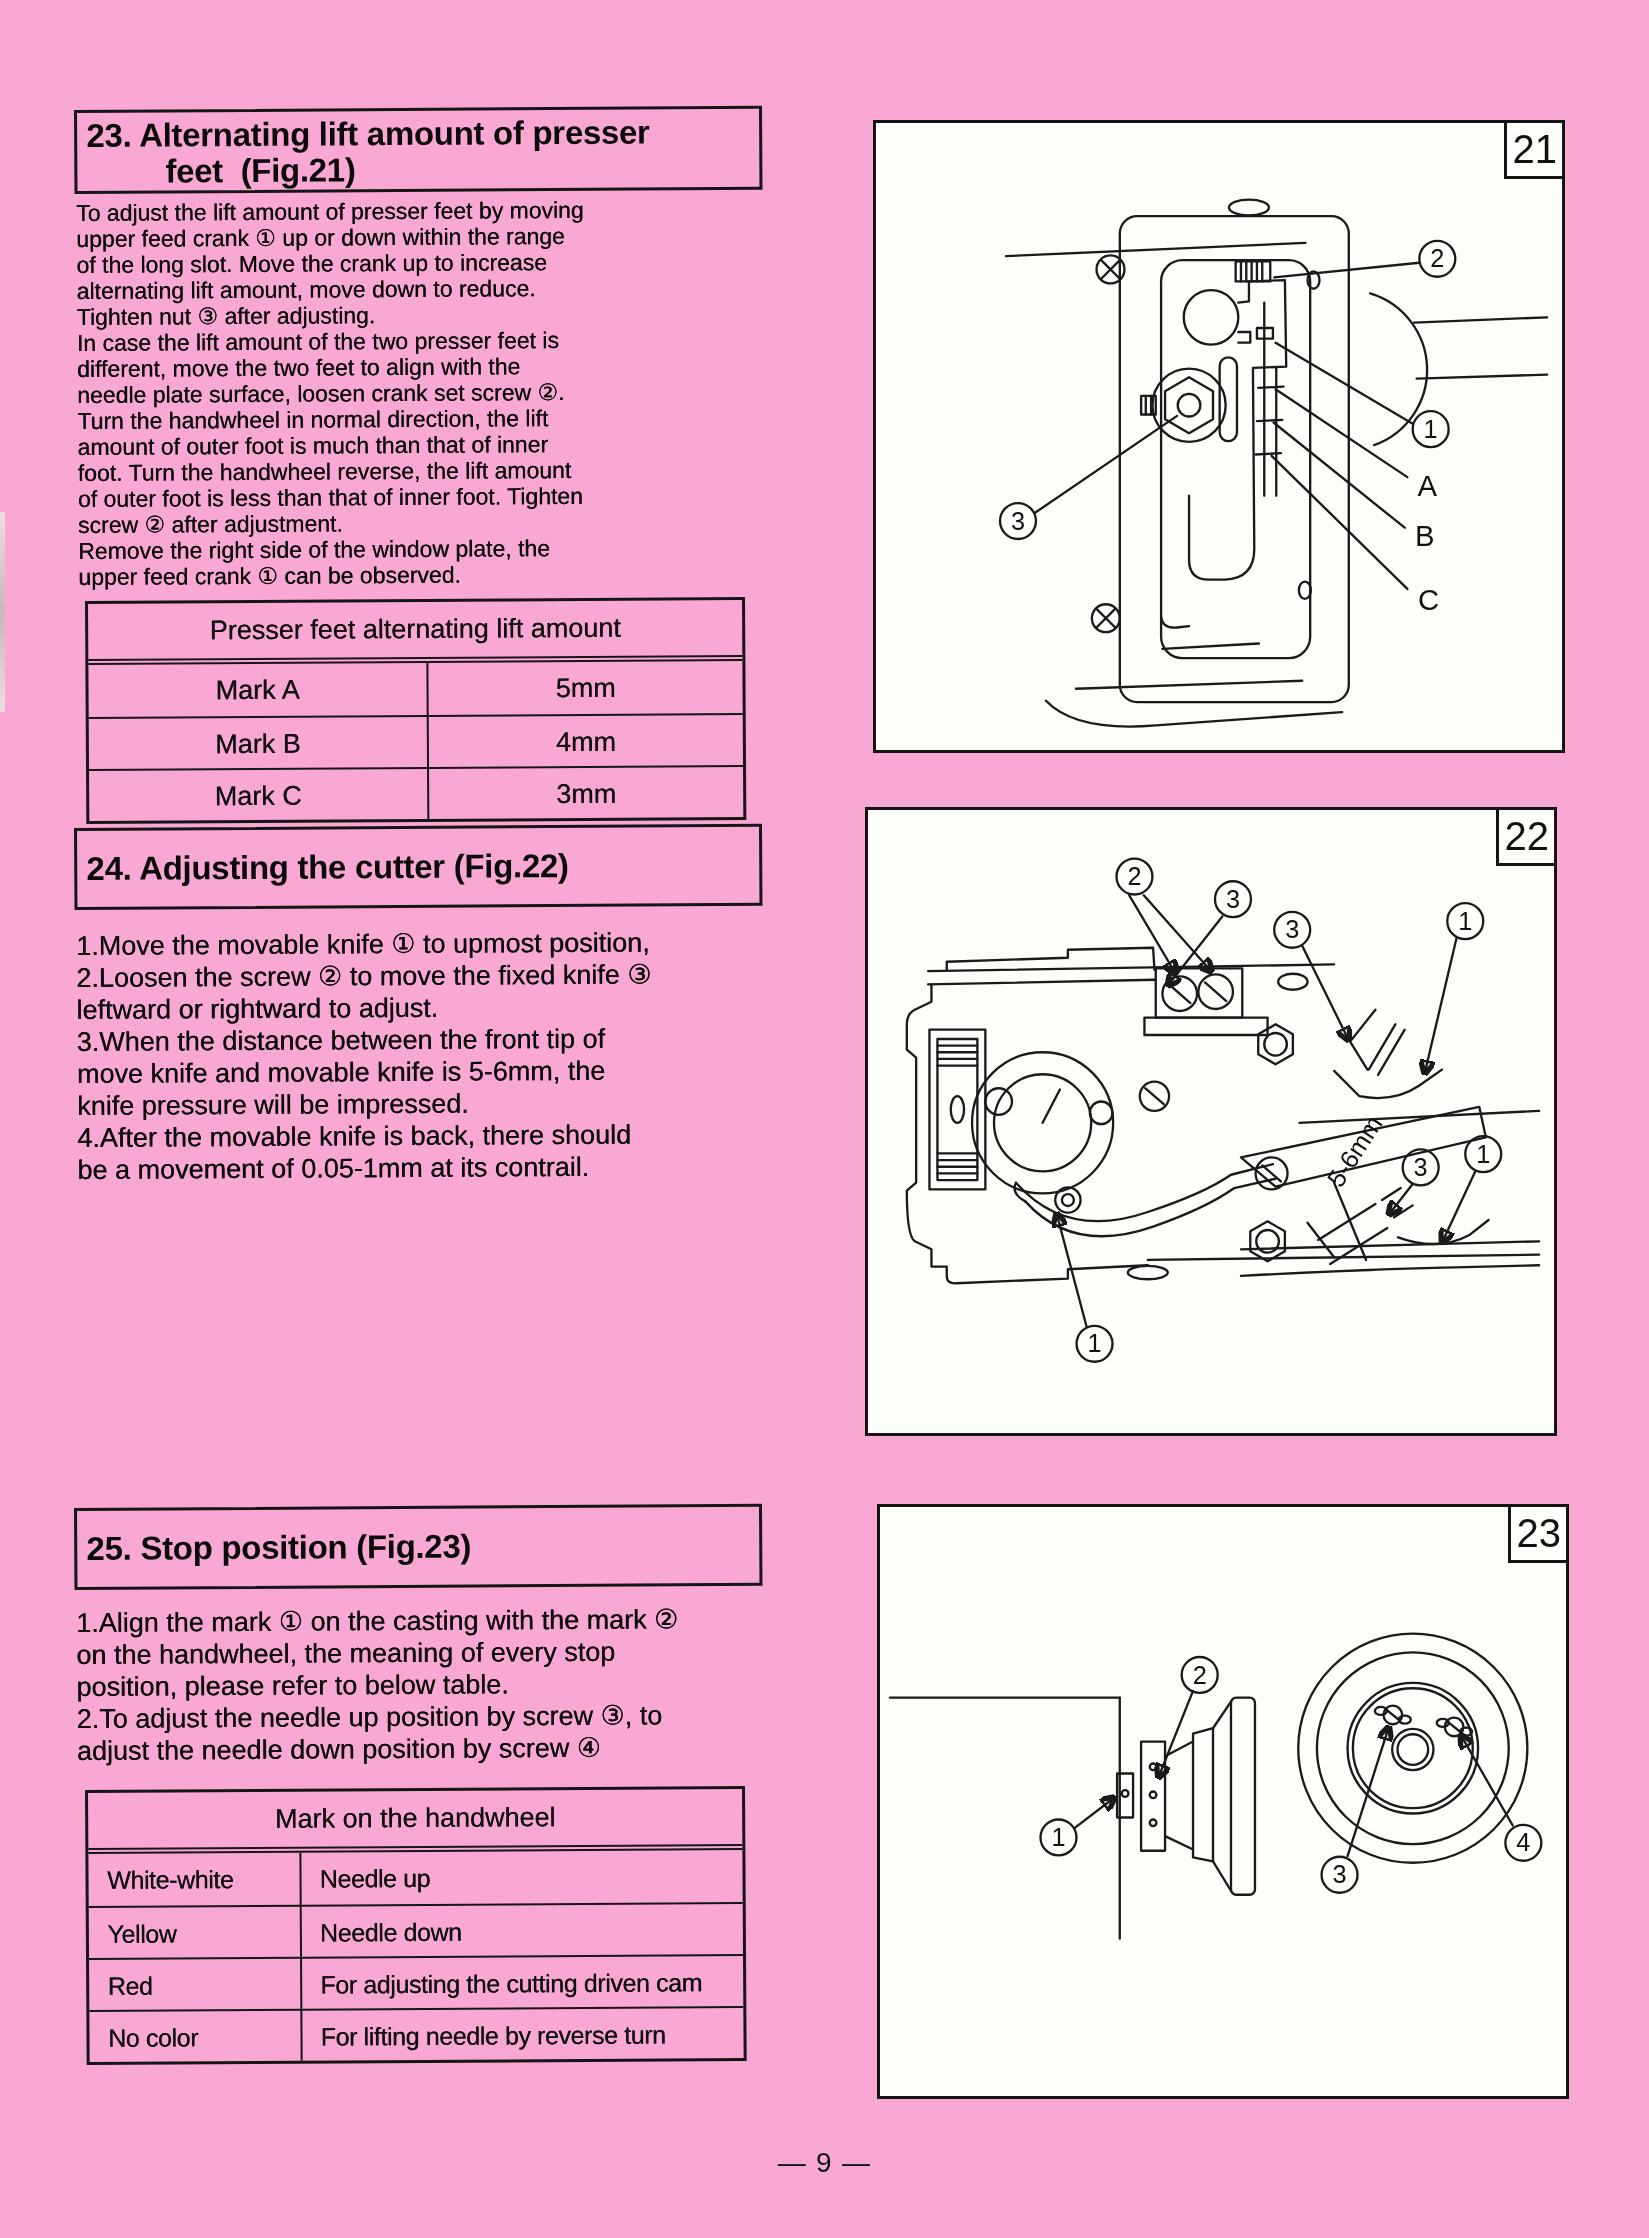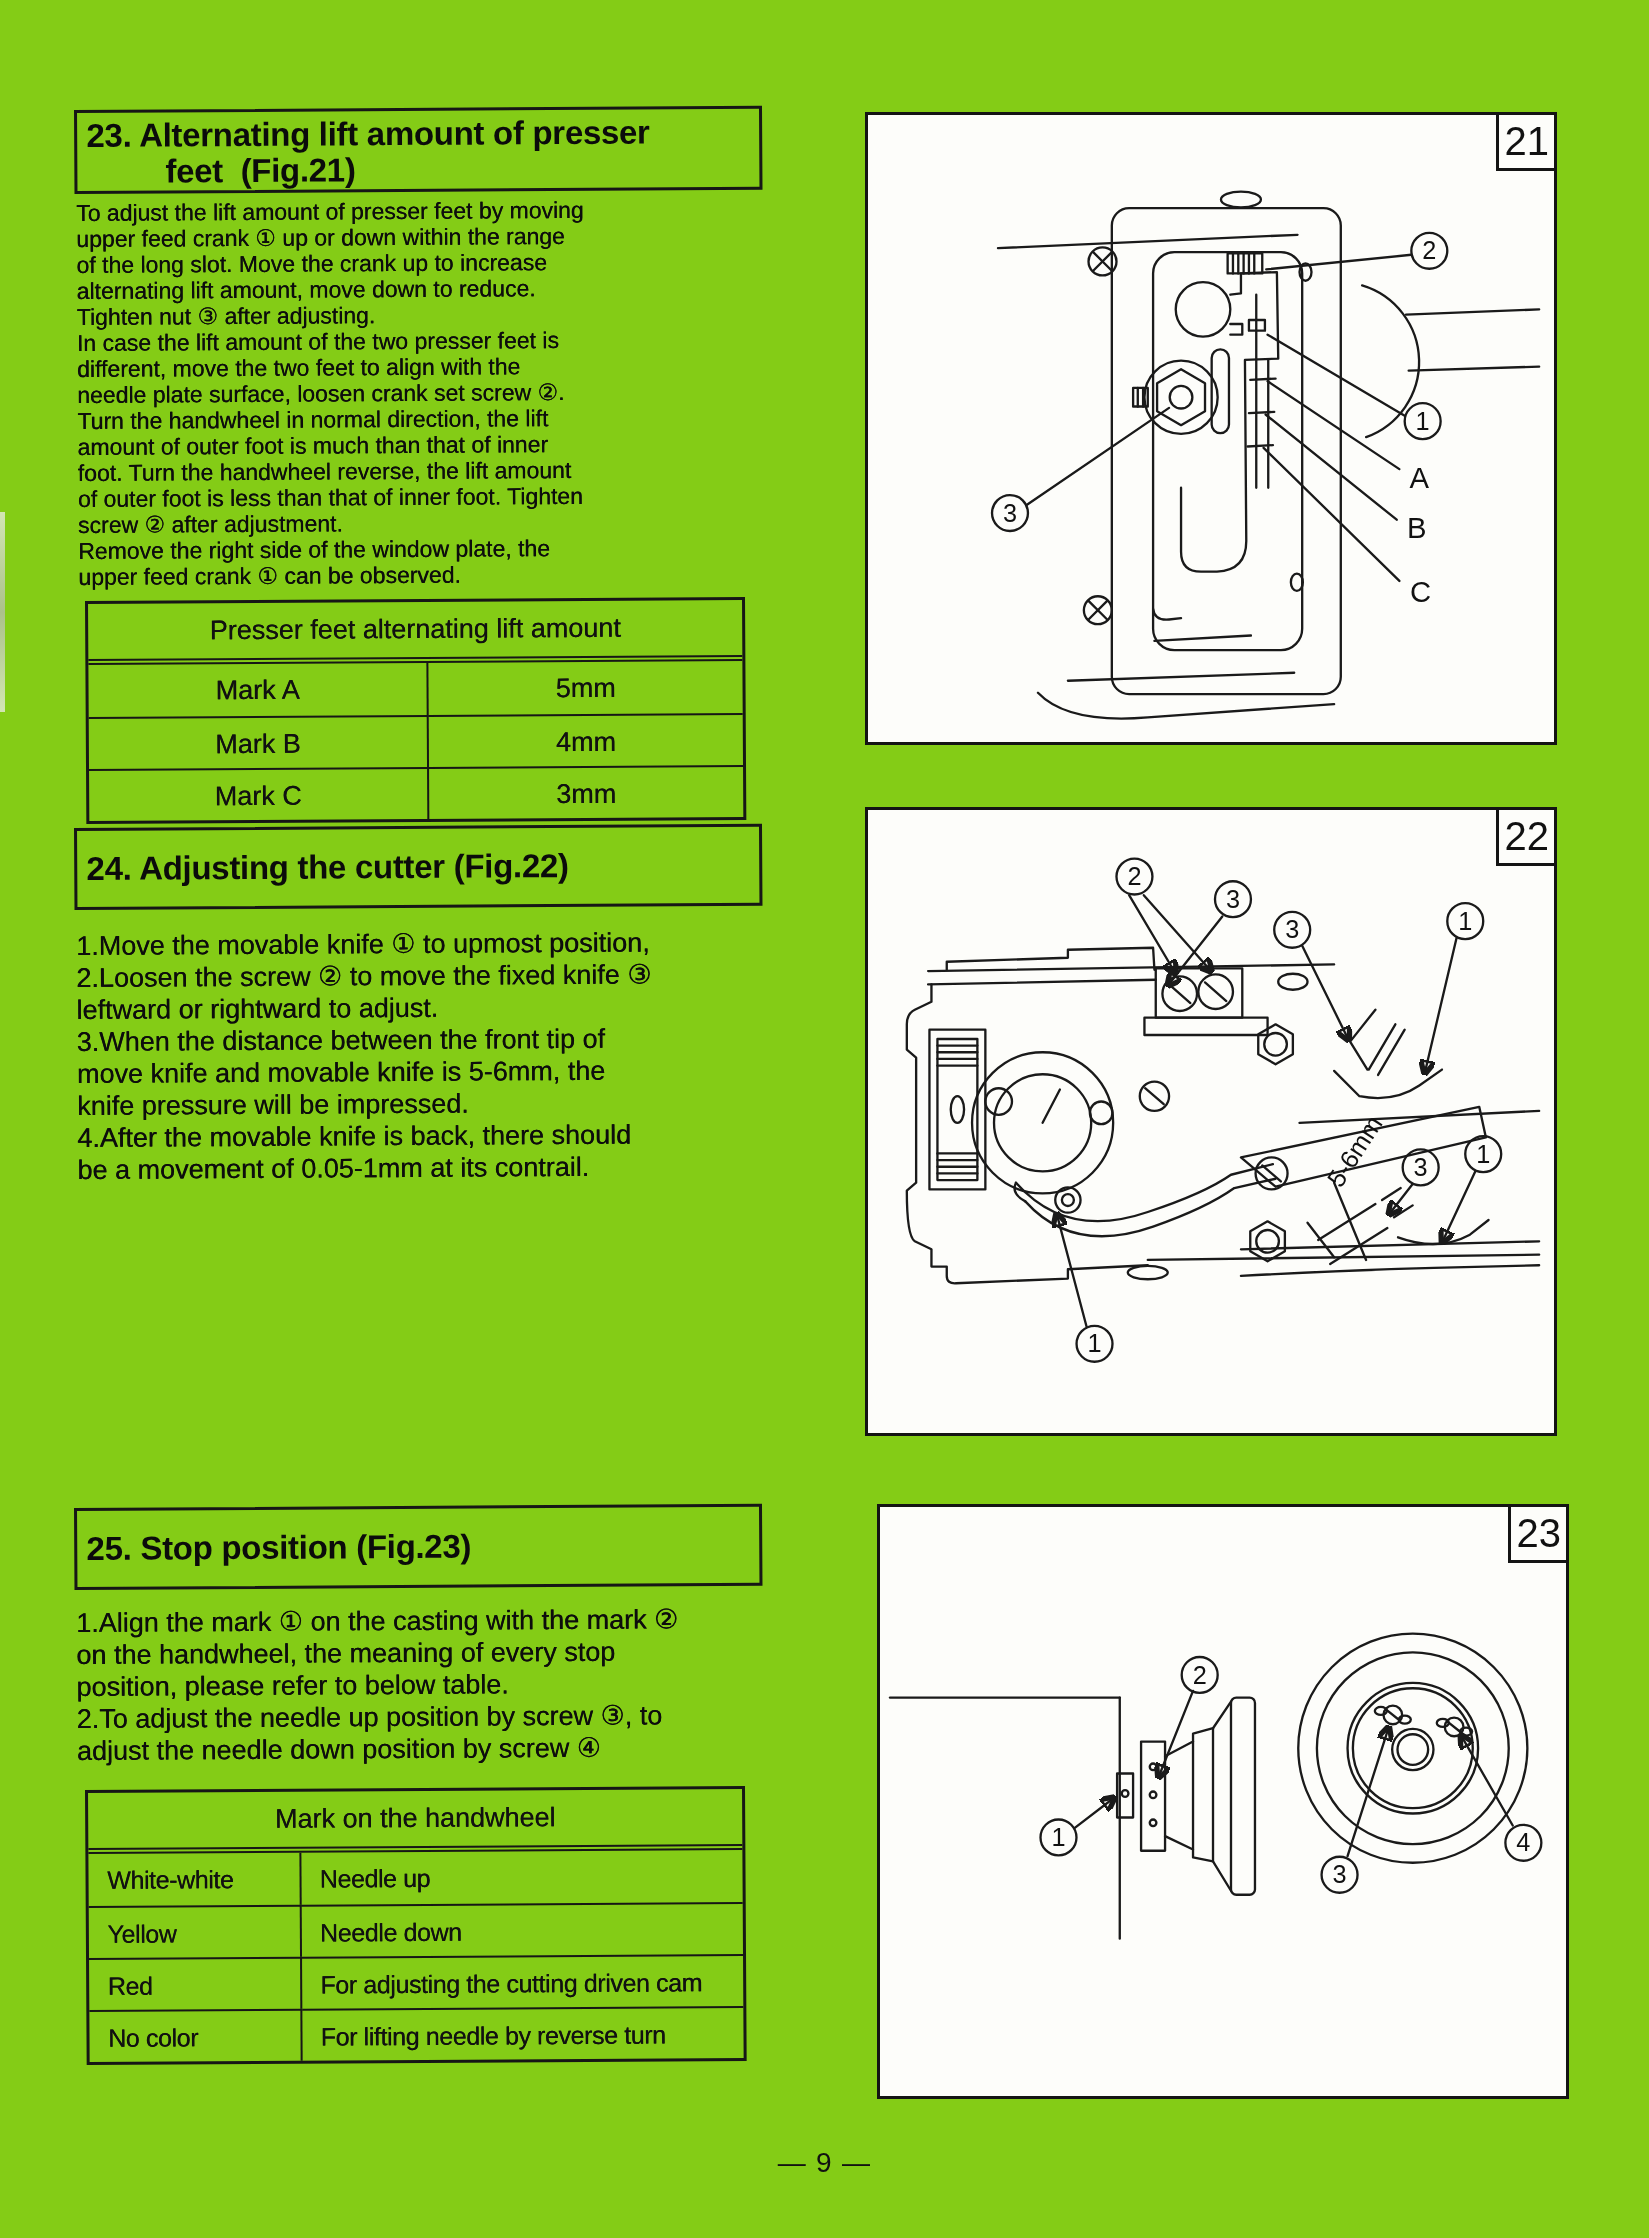--- a/index.html
+++ b/index.html
@@ -1,18 +1,18 @@
 <!DOCTYPE html>
 <html style="font-size:10.6px"><head>
 <meta charset="utf-8">
 <style>
   html,body { margin:0; padding:0; background:#9a9a9a; }
   .page {
     position:relative; width:1649px; height:2239px;
-    background:#84cc16; overflow:hidden;
+    background:#f9a8d4; overflow:hidden;
     font-family:"Liberation Sans", sans-serif; color:#111;
   }
   .tilt { transform:rotate(-0.35deg); transform-origin:left top; }
 
   
   .hbox {
     position:absolute; left:74px; width:688px; box-sizing:border-box;
     border:3.3px solid #161616; background:transparent;
   }
   .hbox .htitle { font-weight:700; font-size:33px; line-height:36px; letter-spacing:-0.3px; color:#0b0b0b; }
@@ -139,21 +139,21 @@
       <div class="cell c2 rsep">Needle down</div>
       <div class="cell c1 rsep">Red</div>
       <div class="cell c2 rsep">For adjusting the cutting driven cam</div>
       <div class="cell c1 rsep">No color</div>
       <div class="cell c2 rsep">For lifting needle by reverse turn</div>
     </div>
   </div>
 
   <div class="footer">— 9 —</div>
 
-  <figure class="figbox fig21" style="margin:0">
+  <figure class="figbox fig21" style="margin:8px">
     <div class="fignum">21</div>
     <svg viewBox="0 0 1030 942">
 
       <line x1="195" y1="200" x2="645" y2="180"></line>
       <path d="M 742 256 A 120 120 0 0 1 748 484"></path>
       <line x1="808" y1="300" x2="1008" y2="292"></line>
       <line x1="812" y1="384" x2="1008" y2="378"></line>
 
       <rect x="366" y="140" width="344" height="730" rx="26"></rect>
       <rect x="428" y="206" width="224" height="598" rx="32"></rect>

